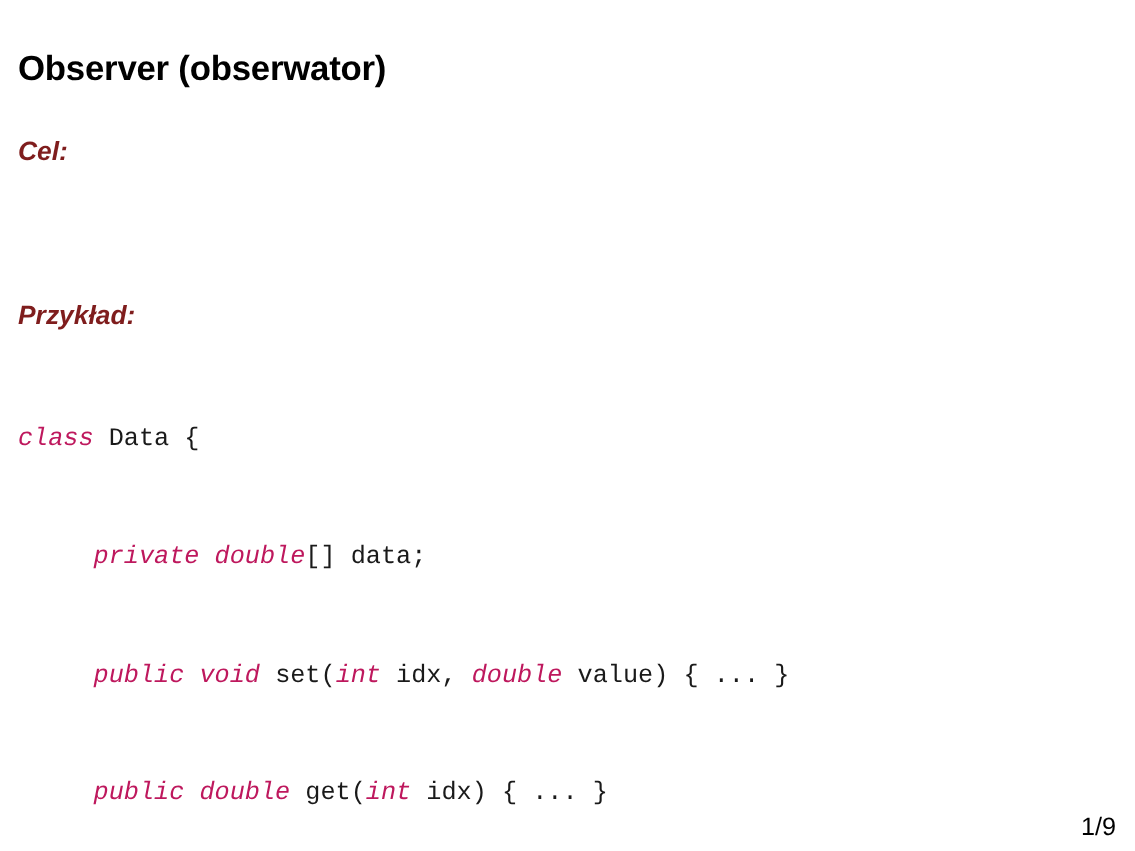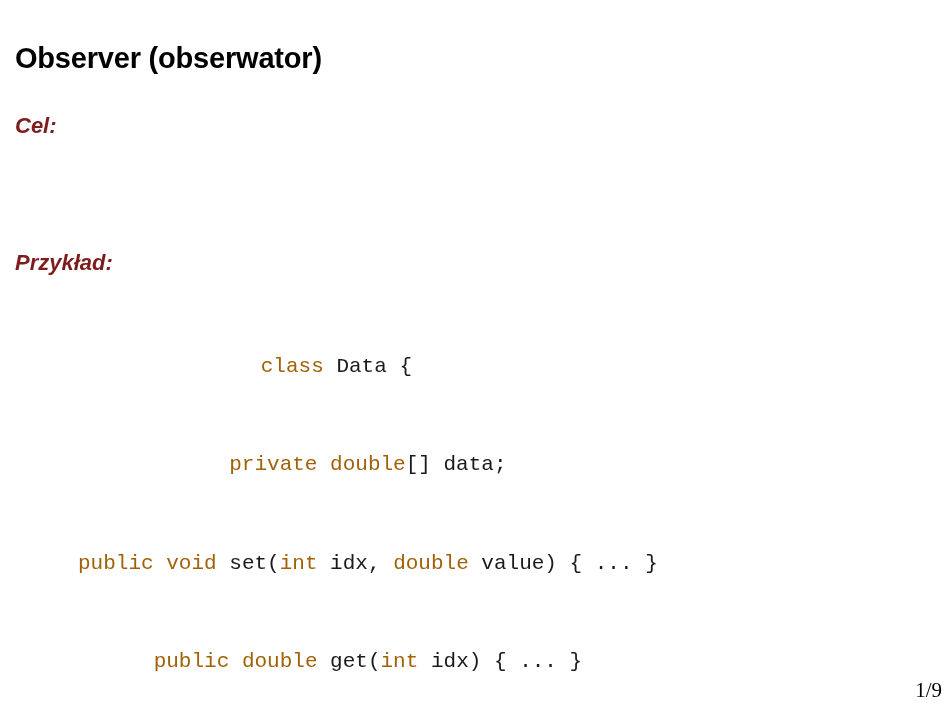--- a/index.html
+++ b/index.html
@@ -13,21 +13,20 @@
     position: relative;
     overflow: hidden;
     font-family: "Liberation Serif", serif;
     color: #000000;
   }
 
   .slide {
     position: absolute;
     inset: 0;
     padding: 0;
-    text-align: center;
   }
 
   .title {
     position: absolute;
     left: 15px;
     top: 41px;
     font-family: "Liberation Sans", sans-serif;
     font-weight: bold;
     font-size: 29px;
     line-height: 34px;
@@ -70,27 +69,27 @@
     font-size: 21px;
     line-height: 24.6px;
     white-space: pre;
     color: #1a1a1a;
     letter-spacing: 0px;
   }
   .code-line {
     white-space: pre;
     min-height: 24.6px;
   }
-  .kw   { color: #a16207; }
+  .kw   { color: #be185d; font-style: italic; }
 
   .page-number {
     position: absolute;
-    right: 4px;
+    right: 16px;
     bottom: 6px;
-    font-family: Liberation Serif, serif;
+    font-family: Liberation Sans, sans-serif;
     font-size: 21px;
     line-height: 26px;
     color: #000000;
   }
 </style>
 </head>
 <body>
 
 <div class="slide">
 

